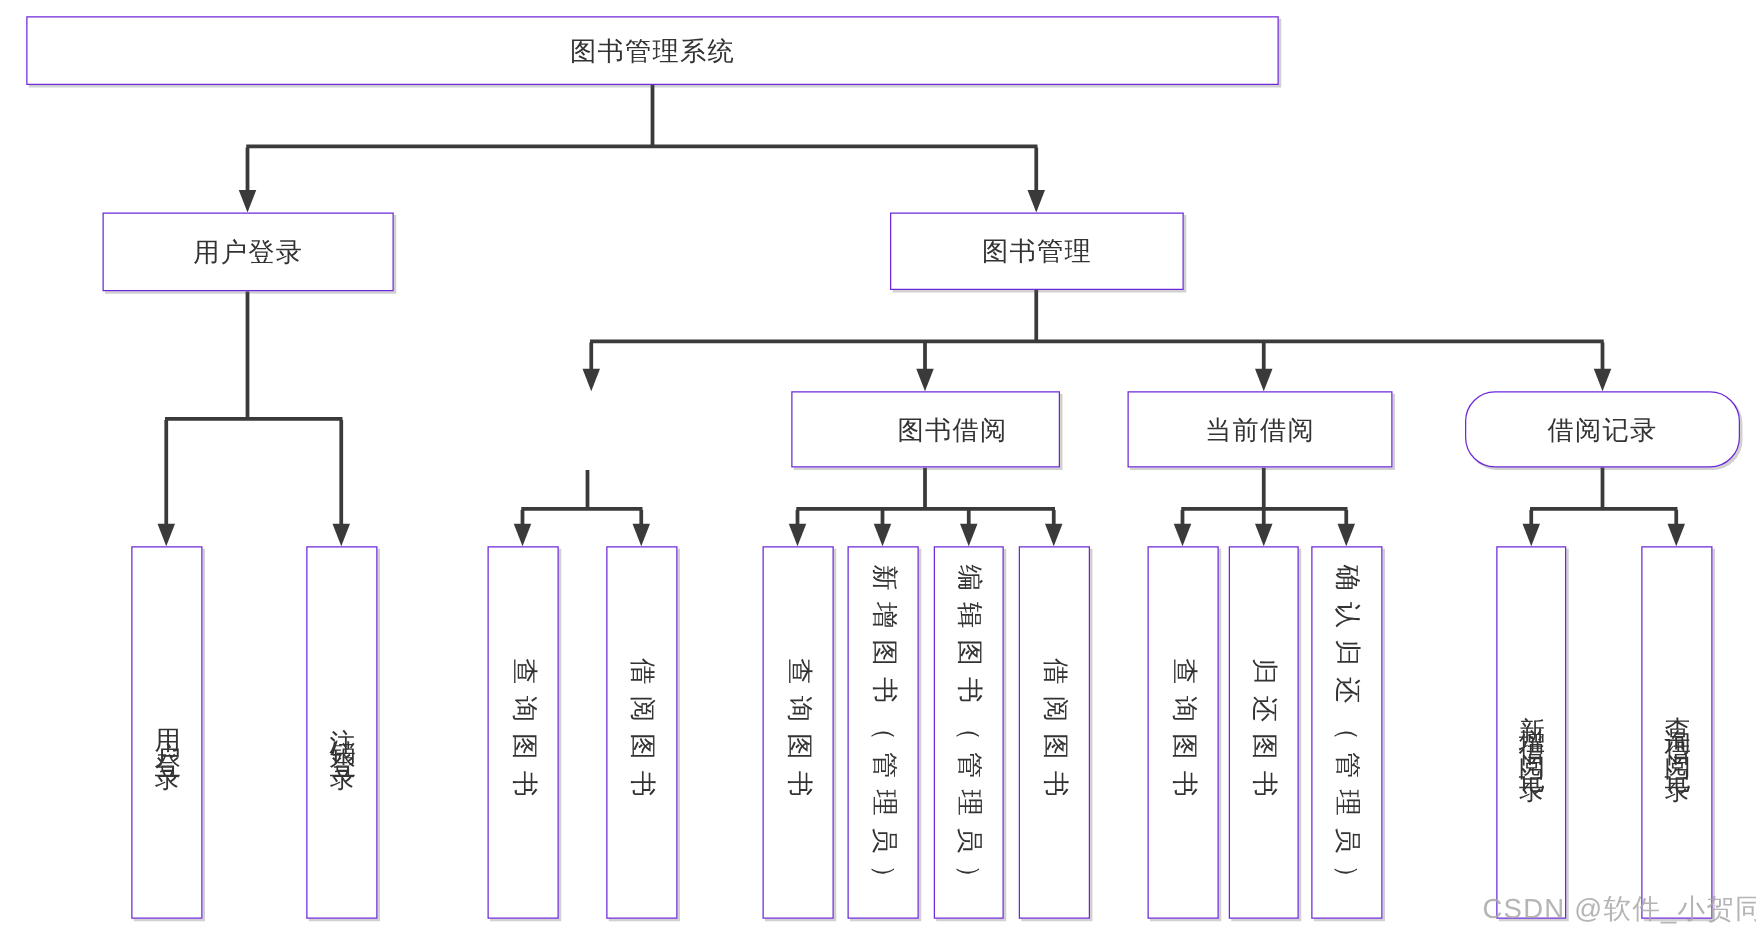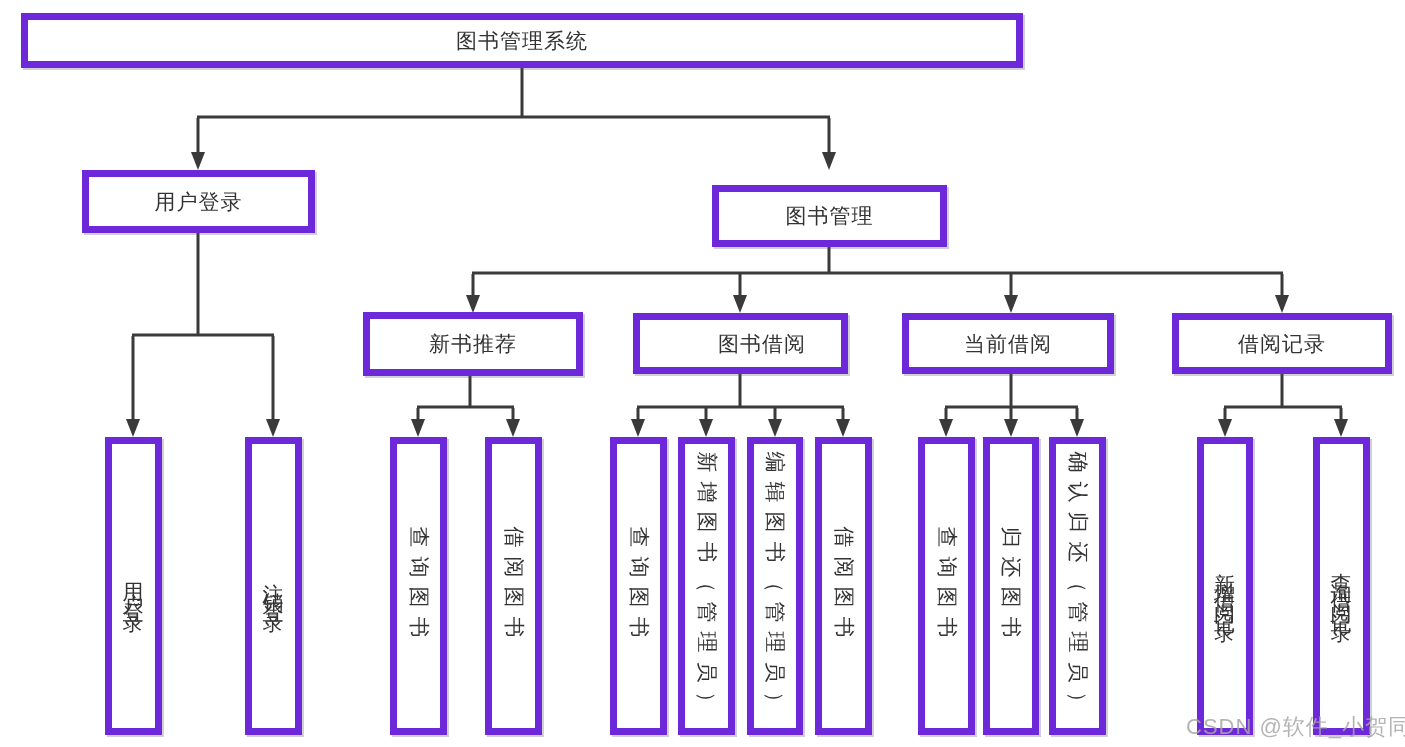--- a/index.html
+++ b/index.html
@@ -2,21 +2,21 @@
 <html><head>
 <meta charset="utf-8">
 <style>
   html,body{margin:0;padding:0;background:#fff;}
   .canvas{
     position:relative;width:1405px;height:747px;background:#ffffff;overflow:hidden;
     font-family:"Liberation Sans","DejaVu Sans",sans-serif;color:#333333;
   }
   .box{
     position:absolute;box-sizing:border-box;background:#ffffff;
-    border:7px solid #6d28d9;box-shadow:2px 2px 0 rgba(90,90,90,0.28);
+    border:1px solid #6d28d9;box-shadow:2px 2px 0 rgba(90,90,90,0.28);
     display:flex;align-items:center;justify-content:center;
   }
   .hlabel{font-size:21px;letter-spacing:1px;white-space:nowrap;}
   .leaf{top:437px;height:298px;}
   
   .vup{
     writing-mode:vertical-rl;text-orientation:upright;
     font-size:21px;letter-spacing:10px;line-height:1;white-space:nowrap;
   }
   
@@ -75,34 +75,31 @@
     </g>
   </svg>
 
   <div class="box" style="left:21px;top:13px;width:1002px;height:55px;">
     <span class="hlabel">图书管理系统</span>
   </div>
 
   <div class="box" style="left:82px;top:170px;width:233px;height:63px;">
     <span class="hlabel">用户登录</span>
   </div>
-  <div class="box" style="left:712px;top:185px;width:235px;height:62px;">
+  <div class="box" style="left:712px;top:170px;width:235px;height:62px;">
     <span class="hlabel">图书管理</span>
   </div>
 
-  <div class="box" style="left:363px;top:312px;width:220px;height:64px;">
-    <span class="hlabel">新书推荐</span>
-  </div>
   <div class="box" style="left:633px;top:313px;width:215px;height:61px;padding-left:43px;">
     <span class="hlabel">图书借阅</span>
   </div>
   <div class="box" style="left:902px;top:313px;width:212px;height:61px;">
     <span class="hlabel">当前借阅</span>
   </div>
-  <div class="box" style="left:1172px;top:313px;width:220px;height:61px;">
+  <div class="box" style="left:1172px;top:313px;width:220px;height:61px;border-radius:24px;">
     <span class="hlabel">借阅记录</span>
   </div>
 
   <div class="box leaf" style="left:105px;width:57px;">
     <span class="vup">用户登录</span>
   </div>
   <div class="box leaf" style="left:245px;width:57px;">
     <span class="vup">注销登录</span>
   </div>
 

